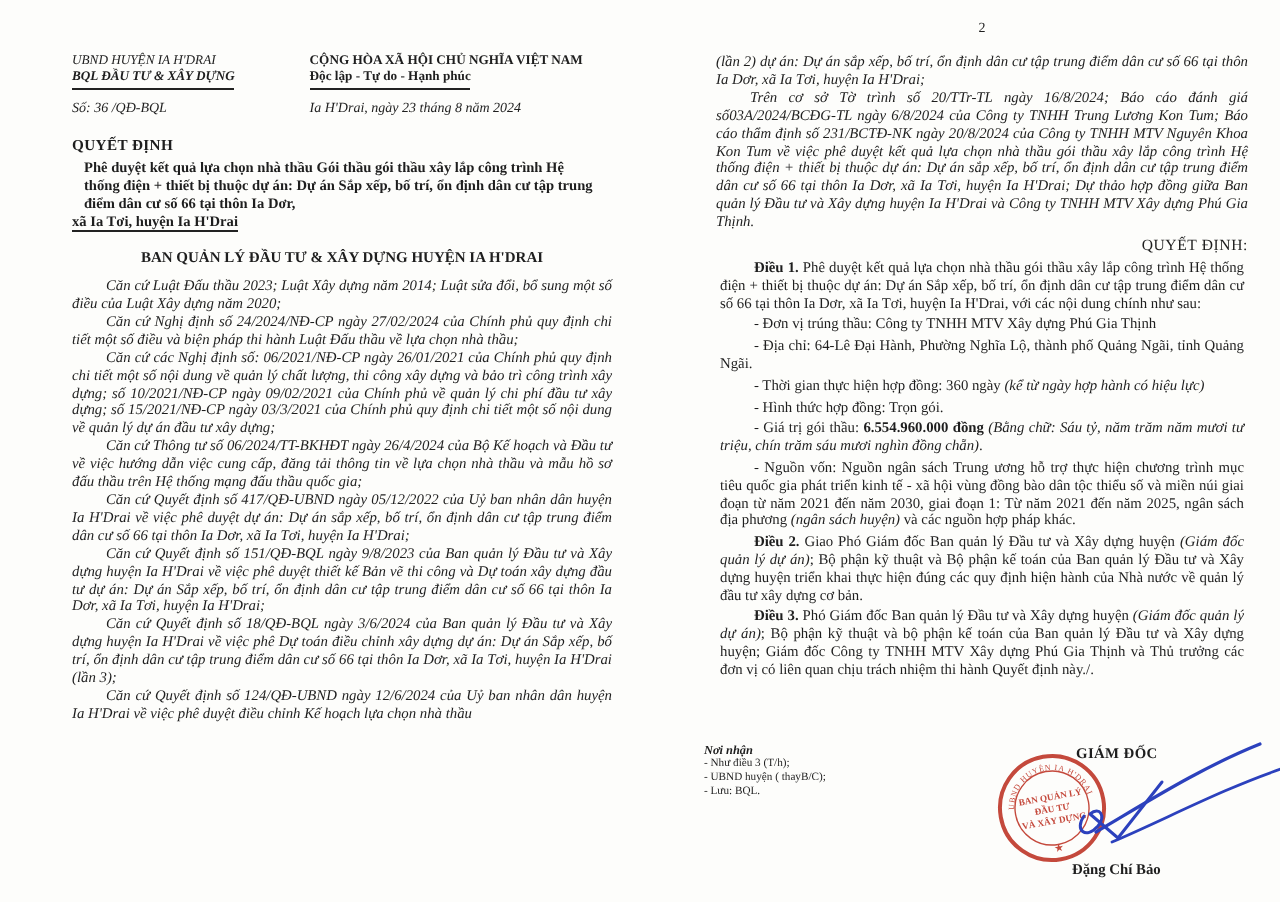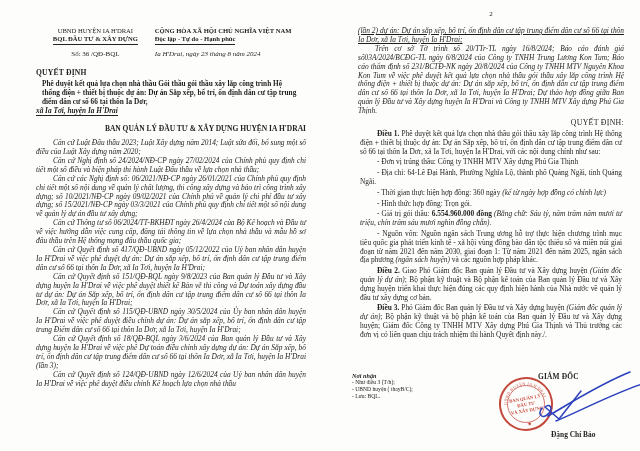--- a/index.html
+++ b/index.html
@@ -13,48 +13,48 @@
   .b{font-weight:bold;}
   .i{font-style:italic;}
   .center{text-align:center;}
   .doc{display:flex;width:640px;height:451px;}
   .page{width:320px;height:451px;box-sizing:border-box;position:relative;}
   .page1{padding:27px 14px 0 36px;}
   .page2{padding:10px 16px 0 38px;}
 
   
   .hdr{display:flex;width:100%;}
-  .hdr-left{width:44%;text-align:center;font-size:6.6px;line-height:8.2px;}
+  .hdr-left{width:44%;text-align:left;font-size:6.6px;line-height:8.2px;font-style:italic;}
   .hdr-right{width:56%;text-align:left;font-size:6.6px;line-height:8.2px;}
   .agency-name{font-weight:bold;display:inline-block;border-bottom:0.8px solid #222;padding-bottom:1px;}
   .motto{font-weight:bold;display:inline-block;border-bottom:0.8px solid #222;padding-bottom:1px;}
   .doc-number{margin-top:5px;font-size:7px;}
   .dateline{margin-top:5px;font-style:italic;font-size:7px;}
 
   
   .title-block{margin-top:9px;text-align:left;}
   .title-heading{font-weight:bold;font-size:7.6px;letter-spacing:.2px;}
   .title-sub{font-weight:bold;font-size:7.3px;line-height:9px;margin-top:2px;padding:0 6px;}
-  .title-sub-last{font-weight:bold;font-size:7.3px;line-height:9px;font-style:italic;}
+  .title-sub-last{font-weight:bold;font-size:7.3px;line-height:9px;}
   .title-sub-last span{display:inline-block;border-bottom:0.8px solid #222;padding-bottom:0.5px;}
-  .org-heading{font-weight:bold;font-size:7.5px;margin:8px 0 6px 0;text-align:right;}
+  .org-heading{font-weight:bold;font-size:7.5px;margin:8px 0 6px 0;text-align:center;}
 
   
   .recital{margin:0;font-style:italic;font-size:7.4px;line-height:8.9px;text-align:justify;text-indent:17px;}
   .body-par{margin:2px;font-size:7.4px;line-height:8.8px;text-align:justify;text-indent:17px;}
   .pageno{font-size:7px;margin-bottom:9px;}
   .decision-heading{font-weight:normal;font-size:7.8px;text-align:right;margin:2px 0 3px 0;letter-spacing:.3px;}
 
   
   .p2footer{position:absolute;left:30px;right:6px;top:368px;height:80px;}
   .noi-nhan{position:absolute;left:2px;top:4px;}
   .noi-nhan-title{font-weight:bold;font-style:italic;font-size:6.2px;line-height:7px;}
   .noi-nhan-item{font-size:5.6px;line-height:7px;}
   .giam-doc{position:absolute;left:188px;top:4px;font-weight:bold;font-size:7.4px;letter-spacing:.2px;z-index:3;}
-  .signer-name{position:absolute;left:201px;top:62px;font-weight:bold;font-size:7.4px;z-index:4;}
+  .signer-name{position:absolute;left:186px;top:62px;font-weight:bold;font-size:7.4px;z-index:4;}
   .stamp{position:absolute;left:148px;top:8px;width:56px;height:56px;transform:rotate(-10deg);z-index:1;opacity:.92;}
   .sig-svg{position:absolute;left:130px;top:-4px;width:170px;height:74px;z-index:2;}
 </style>
 </head>
 <body>
 
 <div class="doc">
 
   <div class="page page1">
     <div class="hdr">
@@ -77,37 +77,36 @@
     </div>
 
     <div class="org-heading">BAN QUẢN LÝ ĐẦU TƯ &amp; XÂY DỰNG HUYỆN IA H'DRAI</div>
 
     <p class="recital">Căn cứ Luật Đấu thầu 2023; Luật Xây dựng năm 2014; Luật sửa đổi, bổ sung một số điều của Luật Xây dựng năm 2020;</p>
     <p class="recital">Căn cứ Nghị định số 24/2024/NĐ-CP ngày 27/02/2024 của Chính phủ quy định chi tiết một số điều và biện pháp thi hành Luật Đấu thầu về lựa chọn nhà thầu;</p>
     <p class="recital">Căn cứ các Nghị định số: 06/2021/NĐ-CP ngày 26/01/2021 của Chính phủ quy định chi tiết một số nội dung về quản lý chất lượng, thi công xây dựng và bảo trì công trình xây dựng; số 10/2021/NĐ-CP ngày 09/02/2021 của Chính phủ về quản lý chi phí đầu tư xây dựng; số 15/2021/NĐ-CP ngày 03/3/2021 của Chính phủ quy định chi tiết một số nội dung về quản lý dự án đầu tư xây dựng;</p>
     <p class="recital">Căn cứ Thông tư số 06/2024/TT-BKHĐT ngày 26/4/2024 của Bộ Kế hoạch và Đầu tư về việc hướng dẫn việc cung cấp, đăng tải thông tin về lựa chọn nhà thầu và mẫu hồ sơ đấu thầu trên Hệ thống mạng đấu thầu quốc gia;</p>
     <p class="recital">Căn cứ Quyết định số 417/QĐ-UBND ngày 05/12/2022 của Uỷ ban nhân dân huyện Ia H'Drai về việc phê duyệt dự án: Dự án sắp xếp, bố trí, ổn định dân cư tập trung điểm dân cư số 66 tại thôn Ia Dơr, xã Ia Tơi, huyện Ia H'Drai;</p>
     <p class="recital">Căn cứ Quyết định số 151/QĐ-BQL ngày 9/8/2023 của Ban quản lý Đầu tư và Xây dựng huyện Ia H'Drai về việc phê duyệt thiết kế Bản vẽ thi công và Dự toán xây dựng đầu tư dự án: Dự án Sắp xếp, bố trí, ổn định dân cư tập trung điểm dân cư số 66 tại thôn Ia Dơr, xã Ia Tơi, huyện Ia H'Drai;</p>
-    <p class="recital">Căn cứ Quyết định số 115/QĐ-UBND ngày 30/5/2024 của Ủy ban nhân dân huyện Ia H'Drai về việc phê duyệt điều chỉnh dự án: Dự án sắp xếp, bố trí, ổn định dân cư tập trung Điểm dân cư số 66 tại thôn Ia Dơr, xã Ia Tơi, huyện Ia H'Drai;</p>
     <p class="recital">Căn cứ Quyết định số 18/QĐ-BQL ngày 3/6/2024 của Ban quản lý Đầu tư và Xây dựng huyện Ia H'Drai về việc phê Dự toán điều chỉnh xây dựng dự án: Dự án Sắp xếp, bố trí, ổn định dân cư tập trung điểm dân cư số 66 tại thôn Ia Dơr, xã Ia Tơi, huyện Ia H'Drai (lần 3);</p>
     <p class="recital">Căn cứ Quyết định số 124/QĐ-UBND ngày 12/6/2024 của Uỷ ban nhân dân huyện Ia H'Drai về việc phê duyệt điều chỉnh Kế hoạch lựa chọn nhà thầu</p>
   </div>
 
   <div class="page page2">
     <div class="pageno center">2</div>
 
-    <p class="recital" style="text-indent:0;text-decoration:underline;">(lần 2) dự án: Dự án sắp xếp, bố trí, ổn định dân cư tập trung điểm dân cư số 66 tại thôn Ia Dơr, xã Ia Tơi, huyện Ia H'Drai;</p>
+    <p class="recital" style="text-indent:0;">(lần 2) dự án: Dự án sắp xếp, bố trí, ổn định dân cư tập trung điểm dân cư số 66 tại thôn Ia Dơr, xã Ia Tơi, huyện Ia H'Drai;</p>
     <p class="recital">Trên cơ sở Tờ trình số 20/TTr-TL ngày 16/8/2024; Báo cáo đánh giá số03A/2024/BCĐG-TL ngày 6/8/2024 của Công ty TNHH Trung Lương Kon Tum; Báo cáo thẩm định số 231/BCTĐ-NK ngày 20/8/2024 của Công ty TNHH MTV Nguyên Khoa Kon Tum về việc phê duyệt kết quả lựa chọn nhà thầu gói thầu xây lắp công trình Hệ thống điện + thiết bị thuộc dự án: Dự án sắp xếp, bố trí, ổn định dân cư tập trung điểm dân cư số 66 tại thôn Ia Dơr, xã Ia Tơi, huyện Ia H'Drai; Dự thảo hợp đồng giữa Ban quản lý Đầu tư và Xây dựng huyện Ia H'Drai và Công ty TNHH MTV Xây dựng Phú Gia Thịnh.</p>
 
     <div class="decision-heading">QUYẾT ĐỊNH:</div>
 
     <p class="body-par"><span class="b">Điều 1.</span><span> Phê duyệt kết quả lựa chọn nhà thầu gói thầu xây lắp công trình Hệ thống điện + thiết bị thuộc dự án: Dự án Sắp xếp, bố trí, ổn định dân cư tập trung điểm dân cư số 66 tại thôn Ia Dơr, xã Ia Tơi, huyện Ia H'Drai, với các nội dung chính như sau:</span></p>
     <p class="body-par"><span>- Đơn vị trúng thầu: Công ty TNHH MTV Xây dựng Phú Gia Thịnh</span></p>
     <p class="body-par"><span>- Địa chỉ: 64-Lê Đại Hành, Phường Nghĩa Lộ, thành phố Quảng Ngãi, tỉnh Quảng Ngãi.</span></p>
-    <p class="body-par"><span>- Thời gian thực hiện hợp đồng: 360 ngày </span><span class="i">(kể từ ngày hợp đồng có chỉnh lực)</span></p>
+    <p class="body-par"><span>- Thời gian thực hiện hợp đồng: 360 ngày </span><span class="i">(kể từ ngày hợp hành có hiệu lực)</span></p>
     <p class="body-par"><span>- Hình thức hợp đồng: Trọn gói.</span></p>
     <p class="body-par"><span>- Giá trị gói thầu: </span><span class="b">6.554.960.000 đồng </span><span class="i">(Bằng chữ: Sáu tỷ, năm trăm năm mươi tư triệu, chín trăm sáu mươi nghìn đồng chẵn)</span><span>.</span></p>
     <p class="body-par"><span>- Nguồn vốn: Nguồn ngân sách Trung ương hỗ trợ thực hiện chương trình mục tiêu quốc gia phát triển kinh tế - xã hội vùng đồng bào dân tộc thiểu số và miền núi giai đoạn từ năm 2021 đến năm 2030, giai đoạn 1: Từ năm 2021 đến năm 2025, ngân sách địa phương </span><span class="i">(ngân sách huyện)</span><span> và các nguồn hợp pháp khác.</span></p>
     <p class="body-par"><span class="b">Điều 2.</span><span> Giao Phó Giám đốc Ban quản lý Đầu tư và Xây dựng huyện </span><span class="i">(Giám đốc quản lý dự án)</span><span>; Bộ phận kỹ thuật và Bộ phận kế toán của Ban quản lý Đầu tư và Xây dựng huyện triển khai thực hiện đúng các quy định hiện hành của Nhà nước về quản lý đầu tư xây dựng cơ bản.</span></p>
     <p class="body-par"><span class="b">Điều 3.</span><span> Phó Giám đốc Ban quản lý Đầu tư và Xây dựng huyện </span><span class="i">(Giám đốc quản lý dự án)</span><span>; Bộ phận kỹ thuật và bộ phận kế toán của Ban quản lý Đầu tư và Xây dựng huyện; Giám đốc Công ty TNHH MTV Xây dựng Phú Gia Thịnh và Thủ trưởng các đơn vị có liên quan chịu trách nhiệm thi hành Quyết định này./.</span></p>
 
     <div class="p2footer">
       <div class="noi-nhan">
         <div class="noi-nhan-title">Nơi nhận</div>
         <div class="noi-nhan-item">- Như điều 3 (T/h);</div>

